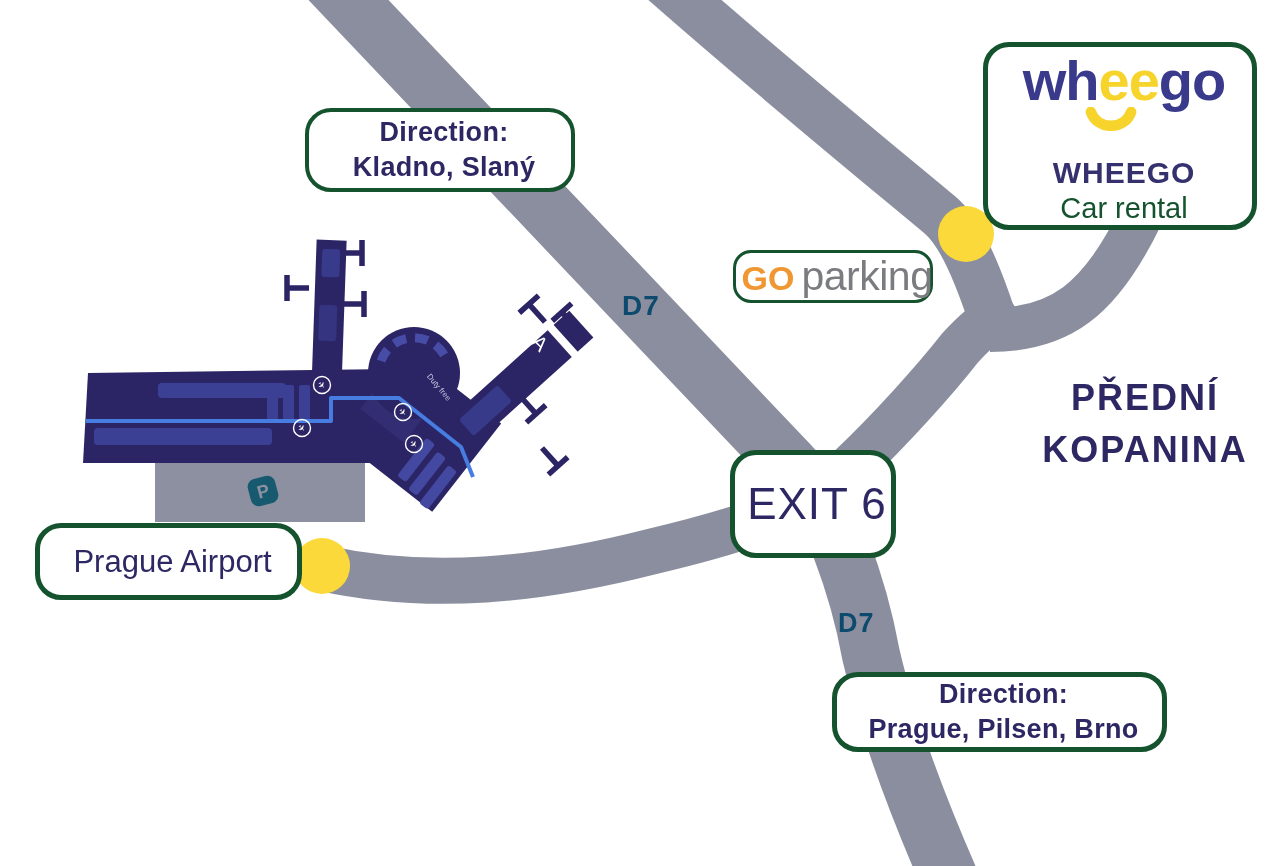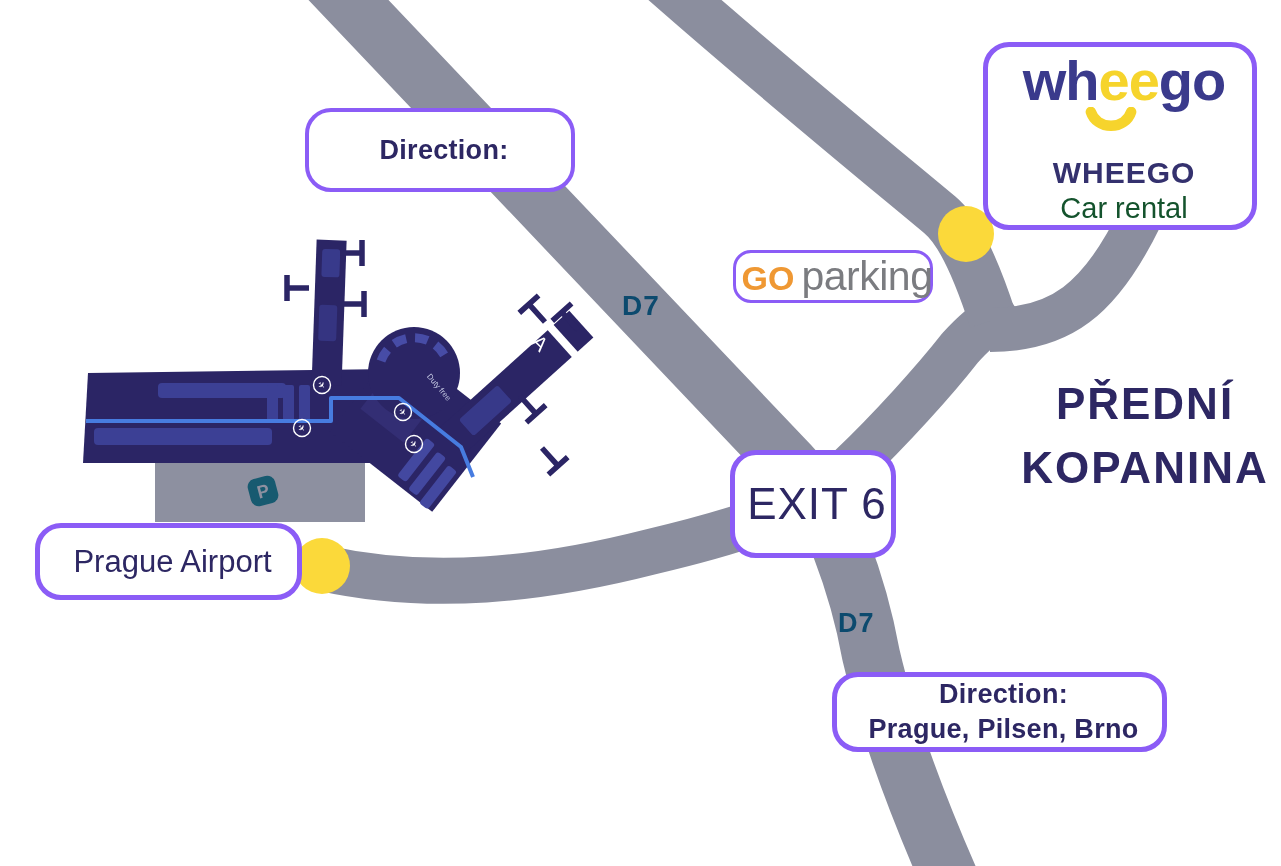--- a/index.html
+++ b/index.html
@@ -1,27 +1,27 @@
 <!DOCTYPE html>
 <html><head>
 <meta charset="utf-8">
 <style>
   html,body{margin:0;padding:0;background:#ffffff;}
   .map{position:relative;width:1281px;height:866px;overflow:hidden;background:#ffffff;
        font-family:"Liberation Sans", sans-serif;}
   .map svg.base{position:absolute;left:0;top:0;}
-  .label-box{position:absolute;background:#ffffff;border:5px solid #8b5cf6;border-radius:26px;
+  .label-box{position:absolute;background:#ffffff;border:5px solid #14532d;border-radius:26px;
        box-sizing:border-box;display:flex;flex-direction:column;align-items:center;justify-content:center;
        color:#2d2763;text-align:center;padding-left:8px;}
   .dir-line{font-size:27px;font-weight:700;line-height:1.28;letter-spacing:.3px;}
   .exit-text{font-size:44px;font-weight:500;letter-spacing:1px;}
   .airport-text{font-size:31px;font-weight:500;}
   .road-label{position:absolute;color:#0c4a6e;font-size:28px;font-weight:600;letter-spacing:1px;}
   .area-label{position:absolute;left:1010px;top:372px;width:270px;text-align:center;color:#2d2763;
-       font-size:44px;font-weight:600;letter-spacing:2px;line-height:1.45;}
+       font-size:36px;font-weight:600;letter-spacing:2px;line-height:1.45;}
   
   .wheego-box{padding-top:6px;}
   .logo-row{display:flex;align-items:baseline;font-size:56px;font-weight:800;letter-spacing:-1px;line-height:1;}
   .logo-navy{color:#3a3a8c;} .logo-yellow{color:#f6d42c;text-align:center;}
   .wheego-name{font-size:30px;font-weight:700;color:#34316e;margin-top:20px;letter-spacing:1px;}
   .wheego-sub{font-size:29px;font-weight:500;color:#14532d;margin-top:2px;}
   
   .gop-box{flex-direction:row;border-width:3px;border-radius:18px;align-items:baseline;}
   .gop-go{font-size:34px;font-weight:800;color:#ef9833;letter-spacing:0px;}
   .gop-parking{font-size:41px;font-weight:400;color:#7b7c80;margin-left:7px;letter-spacing:-.5px;}
@@ -133,20 +133,21 @@
   <div class="road-label" style="left:622px;top:290px;">D7</div>
   <div class="road-label" style="left:838px;top:608px;font-size:27px;">D7</div>
 
   <div class="area-label">
     <div>PŘEDNÍ</div>
     <div>KOPANINA</div>
   </div>
 
   <div class="label-box" style="left:305px;top:108px;width:270px;height:84px;border-width:4px;">
     <div class="dir-line">Direction:</div>
+    <div class="dir-line">Kladno, Slaný</div>
   </div>
 
   <div class="label-box wheego-box" style="left:983px;top:42px;width:274px;height:188px;">
     <div class="logo-row">
       <span class="logo-navy">wh</span>
       <span class="logo-yellow">ee</span>
       <span class="logo-navy">go</span>
     </div>
     <svg width="72" height="30" viewBox="0 0 72 36" style="margin:-2px 0 0 -26px;">
       <path d="M 11,6 A 26,24 0 0 0 61,6" fill="none" stroke="#f6d42c" stroke-width="13" stroke-linecap="round"></path>

